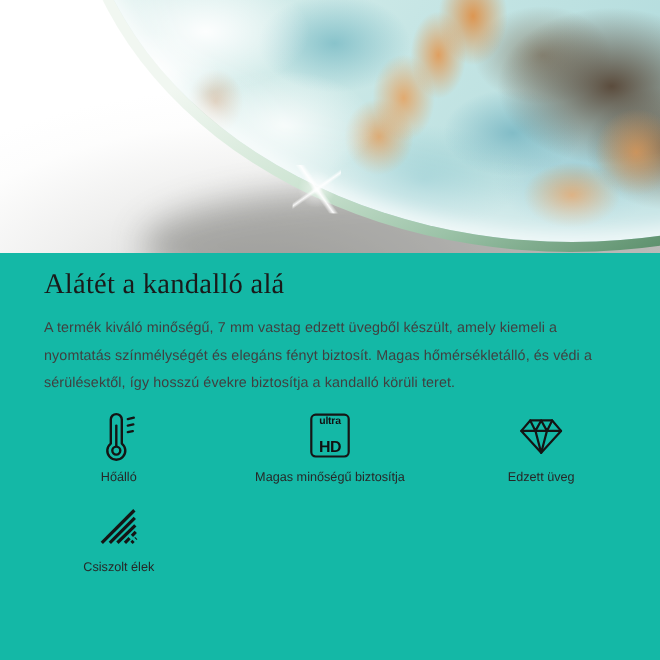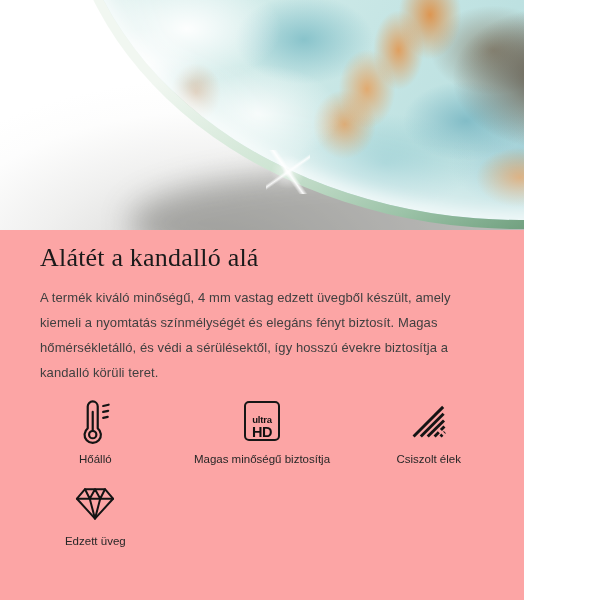--- a/index.html
+++ b/index.html
@@ -1,21 +1,21 @@
 <!DOCTYPE html>
 <html><head>
 <meta charset="utf-8">
 <style>
   html,body{margin:0;padding:0;}
   body{
     width:600px;height:600px;background:#ffffff;overflow:hidden;
     font-family:"Liberation Sans","DejaVu Sans",sans-serif;
     color:#1a1a1a;
   }
-  .page{width:524px;height:600px;position:relative;background:#fca5a5;}
+  .page{width:600px;height:600px;position:relative;background:#14b8a6;}
 
   
   .hero{position:relative;height:230px;overflow:hidden;background:#fff;}
   .backdrop{position:absolute;inset:0;z-index:1;
     background:radial-gradient(75% 95% at 40% 115%,
       rgba(105,105,100,0.30) 0%, rgba(160,160,155,0.16) 45%,
       rgba(220,220,216,0.06) 70%, rgba(255,255,255,0) 85%);}
   .shadow{position:absolute;z-index:2;left:130px;top:168px;width:520px;height:110px;
     border-radius:50%;background:rgba(55,55,50,0.35);filter:blur(15px);}
   .rim{position:absolute;z-index:3;left:63px;top:-485px;width:912px;height:714px;border-radius:50%;
@@ -55,21 +55,21 @@
   h1 span{display:block;}
   .desc{margin:11px 0 0;font-size:13px;line-height:25px;color:#404040;max-width:508px;letter-spacing:0.1px;}
 
   
   .features{margin:12px -28px 0;display:grid;grid-template-columns:repeat(3,1fr);row-gap:12px;}
   .feature{display:flex;flex-direction:column;align-items:center;text-align:center;}
   .ficon{height:48px;display:flex;align-items:center;justify-content:center;margin-bottom:7px;}
   .flabel{font-size:11.5px;line-height:15px;color:#272727;}
   .ficon svg{display:block;}
   .uhd-box{width:32px;height:36px;border:2.6px solid #161616;border-radius:5px;
-    display:flex;flex-direction:column;align-items:center;justify-content:flex-end;color:#111;}
+    display:flex;flex-direction:column;align-items:center;justify-content:space-between;color:#111;}
   .uhd-top{font-size:9.5px;font-weight:700;line-height:10px;letter-spacing:-0.2px;}
   .uhd-bottom{font-size:14.5px;font-weight:800;line-height:14px;letter-spacing:-0.5px;}
 </style>
 </head>
 <body>
 
 <div class="page">
 
   <div class="hero">
     <div class="backdrop"></div>
@@ -77,21 +77,21 @@
     <div class="rim"></div>
     <div class="disc"></div>
     <div class="sparkle"></div>
   </div>
 
   <div class="content">
     <h1>
       <span>Alátét a kandalló alá</span>
     </h1>
 
-    <p class="desc">A termék kiváló minőségű, 4 mm vastag edzett üvegből készült, amely kiemeli a nyomtatás színmélységét és elegáns fényt biztosít. Magas hőmérsékletálló, és védi a sérülésektől, így hosszú évekre biztosítja a kandalló körüli teret.</p>
+    <p class="desc">A termék kiváló minőségű, 7 mm vastag edzett üvegből készült, amely kiemeli a nyomtatás színmélységét és elegáns fényt biztosít. Magas hőmérsékletálló, és védi a sérülésektől, így hosszú évekre biztosítja a kandalló körüli teret.</p>
 
     <div class="features">
 
       <div class="feature">
         <div class="ficon">
           <svg width="40" height="50" viewBox="0 0 44 52" fill="none" stroke="#141414" stroke-width="2.4" stroke-linecap="round" stroke-linejoin="round">
             <path d="M14 34 V10 a5.5 5.5 0 0 1 11 0 v24 a9 9 0 1 1 -11 0 Z"></path>
             <path d="M19.5 16 V36"></path>
             <circle cx="19.5" cy="41" r="4"></circle>
             <path d="M31 9.5 l6 -1.4"></path>
@@ -108,39 +108,39 @@
             <span class="uhd-top">ultra</span>
             <span class="uhd-bottom">HD</span>
           </div>
         </div>
         <div class="flabel">Magas minőségű biztosítja</div>
       </div>
 
 
       <div class="feature">
         <div class="ficon">
+          <svg width="44" height="38" viewBox="0 0 46 40" fill="none" stroke="#141414" stroke-width="2.1" stroke-linecap="round" stroke-linejoin="round">
+            <path d="M12.5 5.5 H33.5 L42 15.5 L23 36.5 L4 15.5 Z"></path>
+            <path d="M4 15.5 H42"></path>
+            <path d="M12.5 5.5 L17.5 15.5 L23 5.5 L28.5 15.5 L33.5 5.5"></path>
+            <path d="M17.5 15.5 L23 36.5 M28.5 15.5 L23 36.5"></path>
+          </svg>
+        </div>
+        <div class="flabel">Edzett üveg</div>
+      </div>
+
+      <div class="feature">
+        <div class="ficon">
           <svg width="38" height="36" viewBox="0 0 44 42" fill="none" stroke="#141414" stroke-width="3.4" stroke-linecap="butt">
             <path d="M4 39 L38.5 4.5"></path>
             <path d="M12.5 39 L39 12.5"></path>
             <path d="M20.5 39 L39.5 20.5"></path>
             <path d="M28.5 39 L40 27.5" stroke-dasharray="7 3.5"></path>
             <path d="M35.5 39 L40.5 34" stroke-dasharray="3 3"></path>
           </svg>
         </div>
         <div class="flabel">Csiszolt élek</div>
       </div>
 
-      <div class="feature">
-        <div class="ficon">
-          <svg width="44" height="38" viewBox="0 0 46 40" fill="none" stroke="#141414" stroke-width="2.1" stroke-linecap="round" stroke-linejoin="round">
-            <path d="M12.5 5.5 H33.5 L42 15.5 L23 36.5 L4 15.5 Z"></path>
-            <path d="M4 15.5 H42"></path>
-            <path d="M12.5 5.5 L17.5 15.5 L23 5.5 L28.5 15.5 L33.5 5.5"></path>
-            <path d="M17.5 15.5 L23 36.5 M28.5 15.5 L23 36.5"></path>
-          </svg>
-        </div>
-        <div class="flabel">Edzett üveg</div>
-      </div>
-
 
     </div>
   </div>
 </div>
 
 </body></html>

